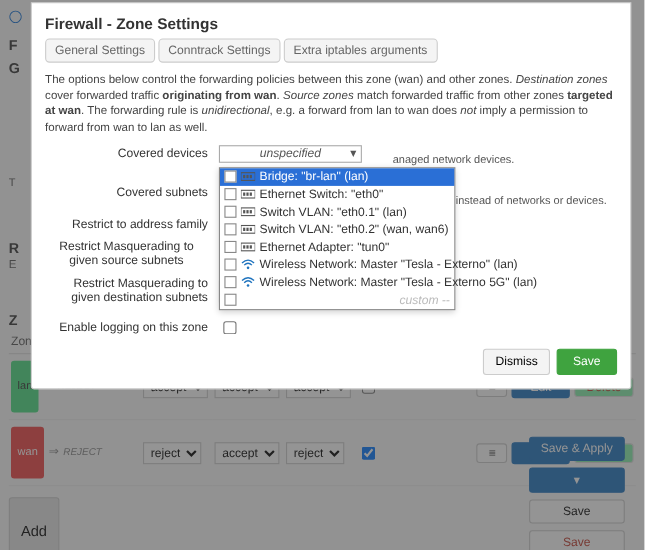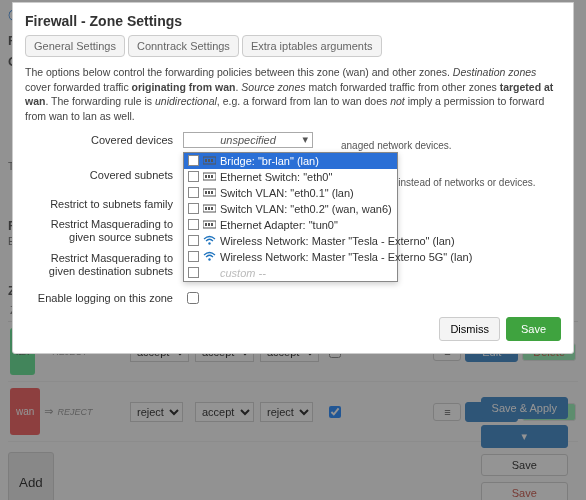--- a/index.html
+++ b/index.html
@@ -65,21 +65,21 @@
     border:1px solid #ccc; border-radius:3px; padding:4px 10px; font-size:11px;
     background:#fff;
   }
   .btn.primary { background:#1e73be; color:#fff; border-color:#1e73be;}
   .btn.reset { color:#c0392b; }
   .btn.caret { padding:4px 6px; background:#1e73be; color:#fff; border-color:#1e73be;}
   .overlay {
     position:absolute; inset:0; background:rgba(60,60,60,0.55);
   }
   .modal {
-    position:absolute; left:12px; right:12px; top:2px;
+    position:absolute; left:28px; right:12px; top:2px;
     background:#fff; border-radius:0 0 3px 3px; border:1px solid #ccc;
     padding: 10px 12px 12px 12px;
     font-size: 11px; color:#333;
   }
   .modal-title { font-size:14px; font-weight:700; margin-bottom:6px;}
   .tabbar { display:flex; gap:0; margin-bottom:8px;}
   .tab {
     border:1px solid #ccc; border-bottom:1px solid #ccc;
     padding:4px 8px; font-size:11px; color:#666; background:#f4f4f4;
     border-radius:4px; margin-right:3px;
@@ -116,21 +116,21 @@
   .dropdown {
     position:absolute; top:20px; left:0; width:215px;
     background:#fff; border:1px solid #888; z-index:5;
     box-shadow:0 2px 6px rgba(0,0,0,0.2);
   }
   .ddline {
     display:flex; align-items:center; gap:4px; padding:2px 4px; font-size:11px;
     color:#333; white-space:nowrap;
   }
   .ddline.hl { background:#2a6fd6; color:#fff; }
-  .ddline.custom { color:#bbb; font-style:italic;}
+  .ddline.custom { color:#bbb; font-style:italic;justify-content:space-between;}
   .ddchk { width:11px; height:11px; border:1px solid #888; background:#fff; flex-shrink:0;}
   .ddico { width:13px; height:11px; display:inline-flex; align-items:center; justify-content:center; flex-shrink:0;}
   .ddico svg { display:block; }
   .modal-footer {
     display:flex; justify-content:flex-end; gap:6px; margin-top:10px;
   }
   .btn.save { background:#3fa33f; color:#fff; border-color:#3fa33f; padding:5px 14px;}
   .btn.dismiss { background:#f4f4f4; }
   .cb { width:12px; height:12px; }
 </style>
@@ -315,26 +315,26 @@
     <div class="lbl">Covered subnets</div>
     <div class="ctl"></div>
   </div>
 
   <div class="formrow" style="margin-top:10px;">
     <div class="lbl"></div>
     <div class="note" style="position:relative; left:150px; top:-14px;">ation subnet instead of networks or devices.</div>
   </div>
 
   <div class="formrow" style="margin-top:-10px;">
-    <div class="lbl">Restrict to subnets family</div>
+    <div class="lbl">Restrict to address family</div>
     <div class="ctl"></div>
   </div>
 
   <div class="formrow" style="margin-top:8px;">
-    <div class="lbl" style="line-height:1.2;">Restrict Masquerading to given source subnets</div>
+    <div class="lbl" style="line-height:1.2;text-align:center;">Restrict Masquerading to given source subnets</div>
     <div class="ctl"></div>
   </div>
 
   <div class="formrow" style="margin-top:8px;">
     <div class="lbl" style="line-height:1.2;">Restrict Masquerading to given destination subnets</div>
     <div class="ctl" style="display:flex;">
       <div class="ipbox">0.0.0.0/0</div>
       <div class="plusbtn">+</div>
     </div>
   </div>

